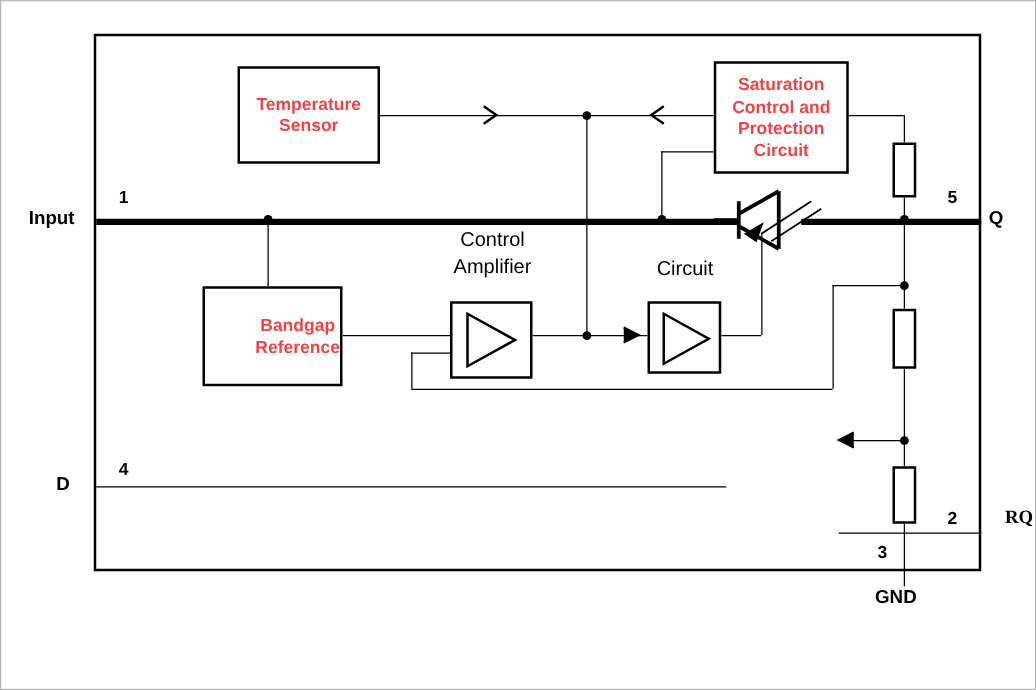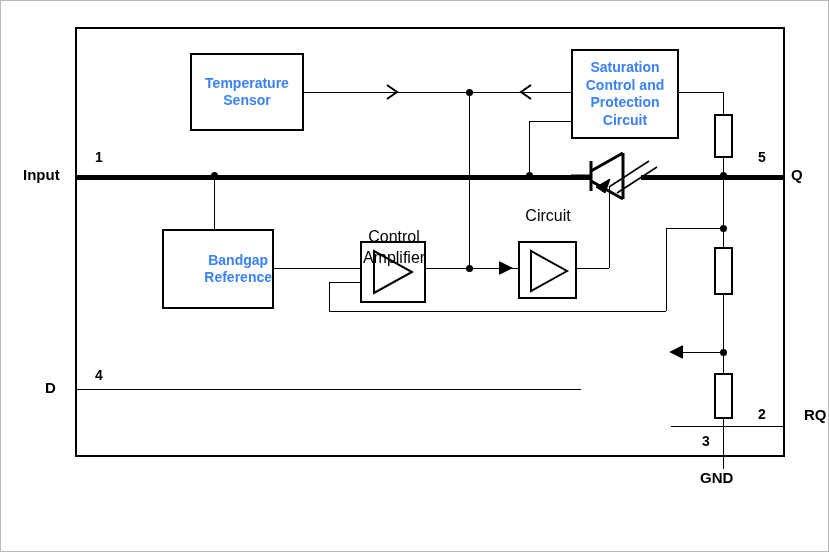--- a/index.html
+++ b/index.html
@@ -33,21 +33,21 @@
     border: 2px solid #000;
     background: #ffffff;
     box-sizing: border-box;
     display: flex;
     align-items: center;
     justify-content: center;
     text-align: center;
     font-weight: bold;
     font-size: 14px;
     line-height: 1.25;
-    color: #3b82f6;
+    color: #ef4444;
     z-index: 5;
   }
   .wire {
     position: absolute;
     background: #000;
     z-index: 2;
   }
   .wire.h { height: 1px; }
   .wire.v { width: 1px; }
   .bus {
@@ -188,34 +188,34 @@
   <div class="box" style="left:161px; top:228px; width:112px; height:80px;justify-content:flex-end;">
     <span style="white-space:pre-line;">Bandgap
 Reference</span>
   </div>
 
 
   <div class="box" style="left:359px; top:240px; width:66px; height:62px;"></div>
 
   <div class="box" style="left:517px; top:240px; width:59px; height:58px;"></div>
 
-  <div class="freetext" style="left:340px; top:182px; width:106px; white-space:pre-line; line-height:1.3;margin-top:44px;">Control
+  <div class="freetext" style="left:340px; top:182px; width:106px; white-space:pre-line; line-height:1.3;">Control
 Amplifier</div>
   <div class="freetext" style="left:500px; top:206px; width:94px;">Circuit</div>
 
   <div class="label bold" style="left:22px; top:165px;">Input</div>
   <div class="pinnum" style="left:94px; top:148px;">1</div>
 
   <div class="label bold" style="left:790px; top:165px;">Q</div>
   <div class="pinnum" style="left:757px; top:148px;">5</div>
 
   <div class="label bold" style="left:44px; top:378px;">D</div>
   <div class="pinnum" style="left:94px; top:366px;">4</div>
 
-  <div class="label bold" style="left:803px; top:405px;">RQ</div>
+  <div class="label bold" style="left:803px; top:405px;font-family:Liberation Serif, serif;">RQ</div>
   <div class="pinnum" style="left:757px; top:405px;">2</div>
 
   <div class="label bold" style="left:699px; top:468px;">GND</div>
   <div class="pinnum" style="left:701px; top:432px;">3</div>
 
   <svg class="overlay" viewBox="0 0 829 552">
 
     <polyline points="386,84 396,91 386,98" fill="none" stroke="#000" stroke-width="2"></polyline>
 
     <polyline points="530,84 520,91 530,98" fill="none" stroke="#000" stroke-width="2"></polyline>

